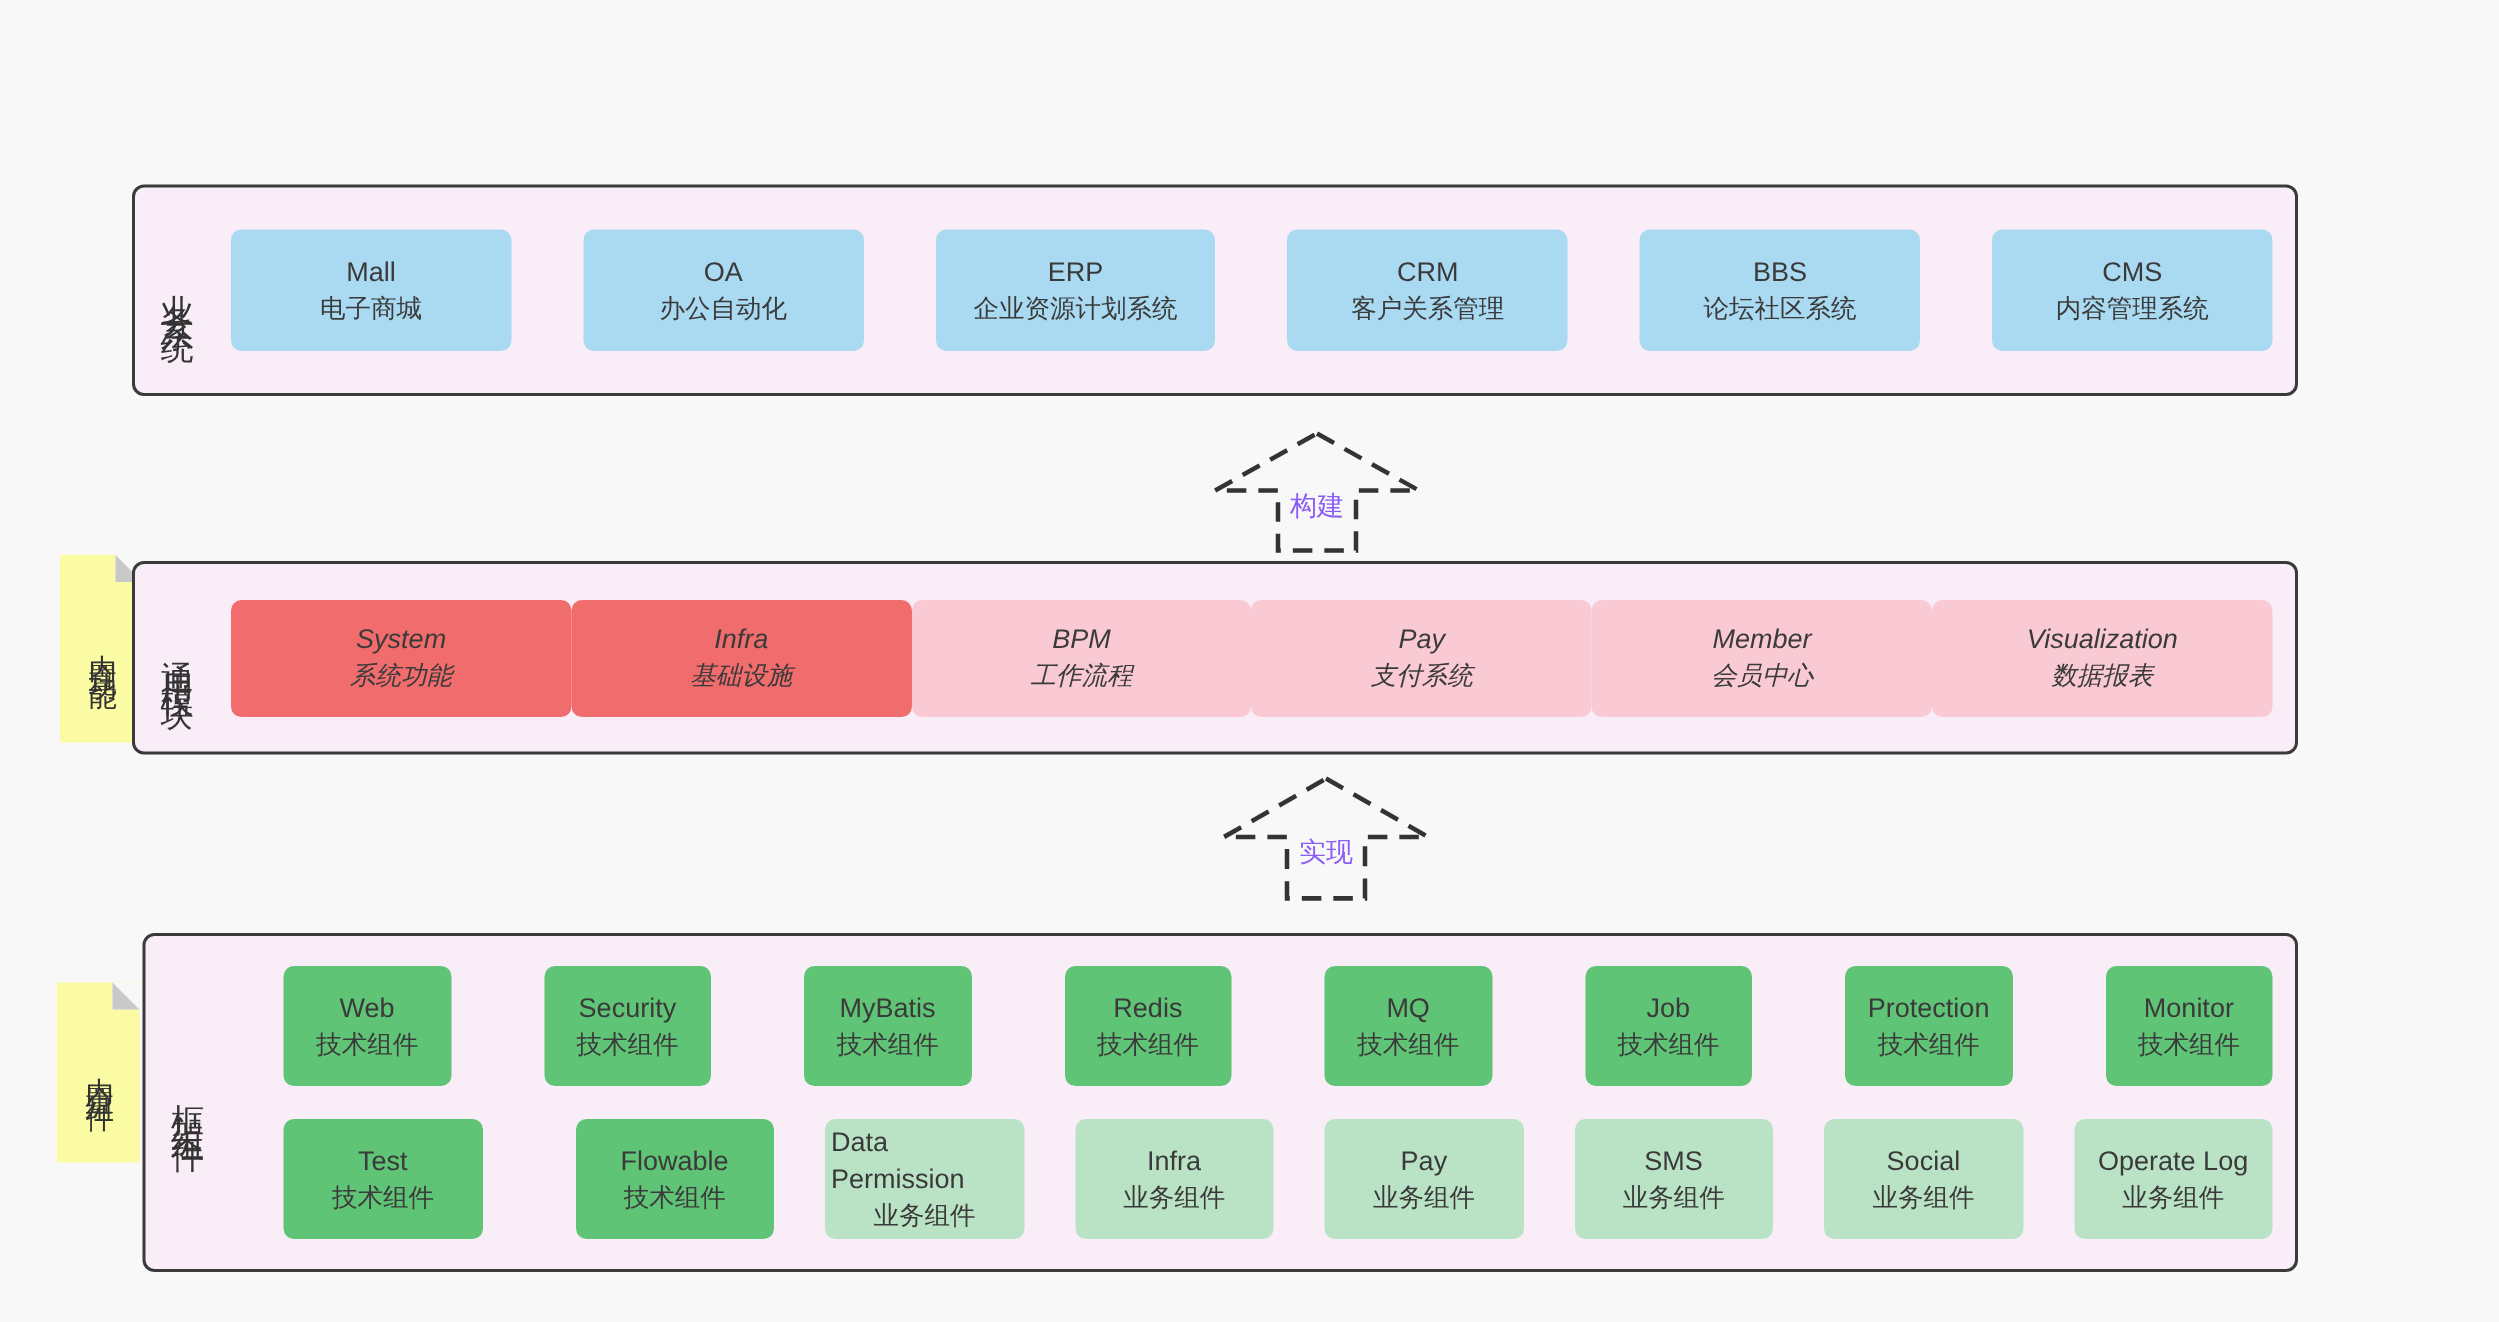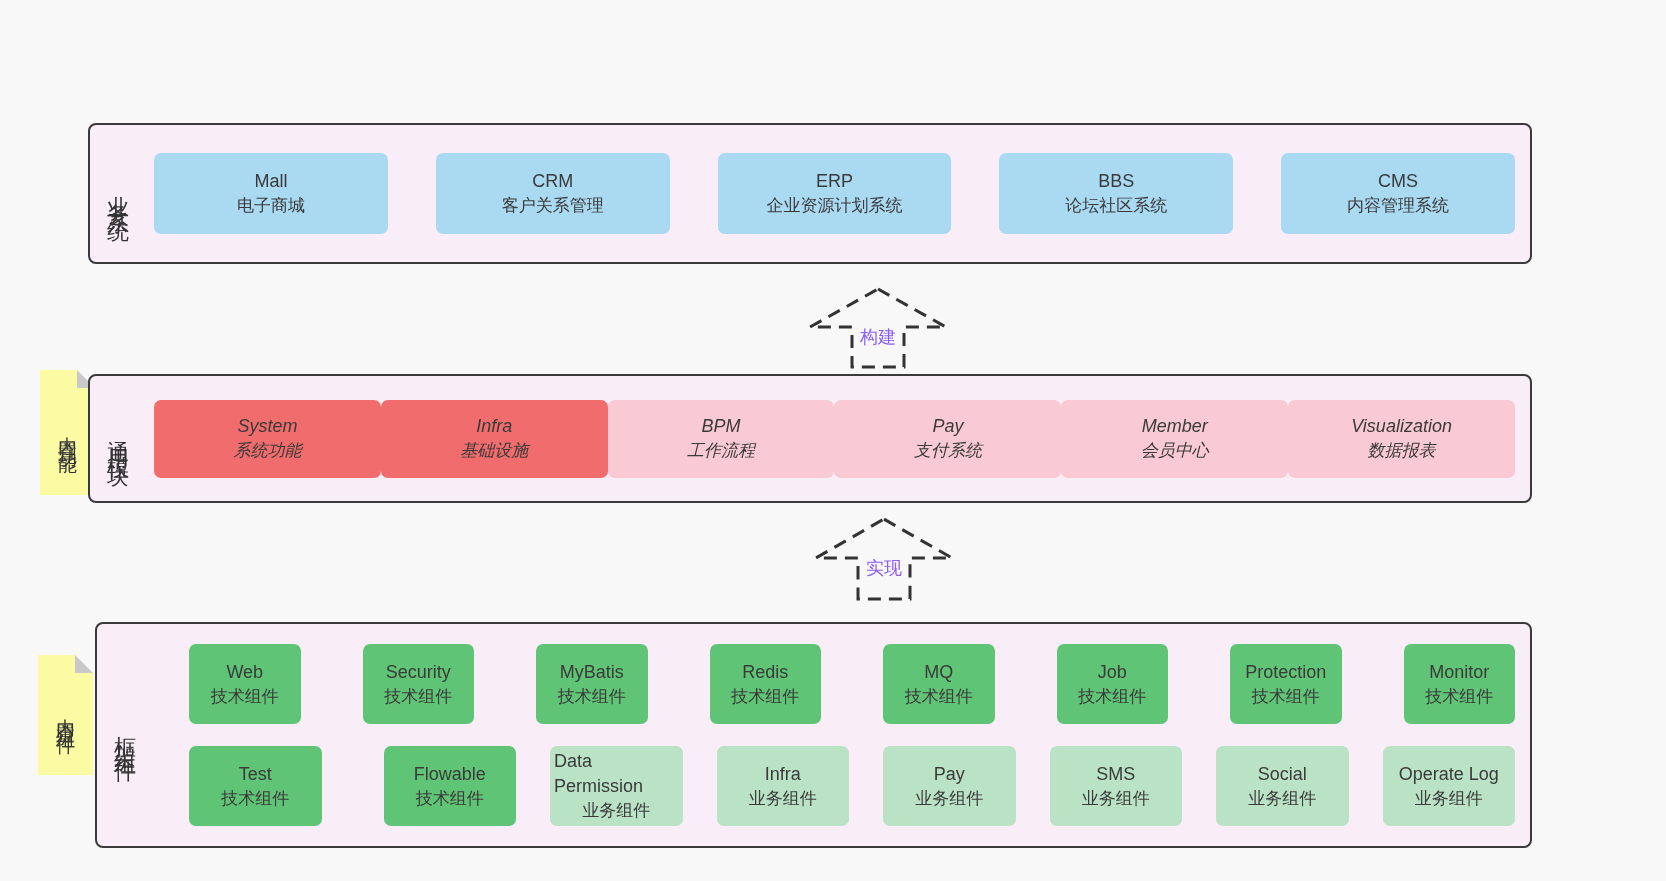--- a/index.html
+++ b/index.html
@@ -73,26 +73,30 @@
 
   <div class="band" id="band-business">
     <div class="band-label">业务系统</div>
     <div class="boxes">
       <div class="row">
           <div class="box v-blue">
             <div class="box-title">Mall</div>
             <div class="box-sub">电子商城</div>
           </div>
           <div class="box v-blue">
+            <div class="box-title">OA</div>
+            <div class="box-sub">办公自动化</div>
+          </div>
+          <div class="box v-blue">
+            <div class="box-title">ERP</div>
+            <div class="box-sub">企业资源计划系统</div>
+          </div>
+          <div class="box v-blue">
             <div class="box-title">CRM</div>
             <div class="box-sub">客户关系管理</div>
-          </div>
-          <div class="box v-blue">
-            <div class="box-title">ERP</div>
-            <div class="box-sub">企业资源计划系统</div>
           </div>
           <div class="box v-blue">
             <div class="box-title">BBS</div>
             <div class="box-sub">论坛社区系统</div>
           </div>
           <div class="box v-blue">
             <div class="box-title">CMS</div>
             <div class="box-sub">内容管理系统</div>
           </div>
         </div>

